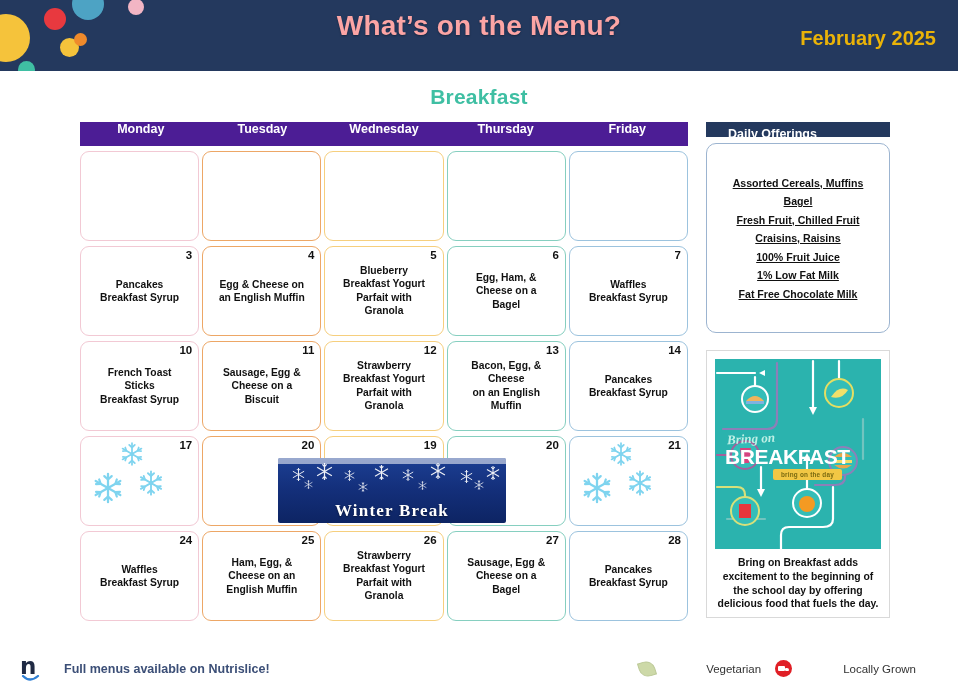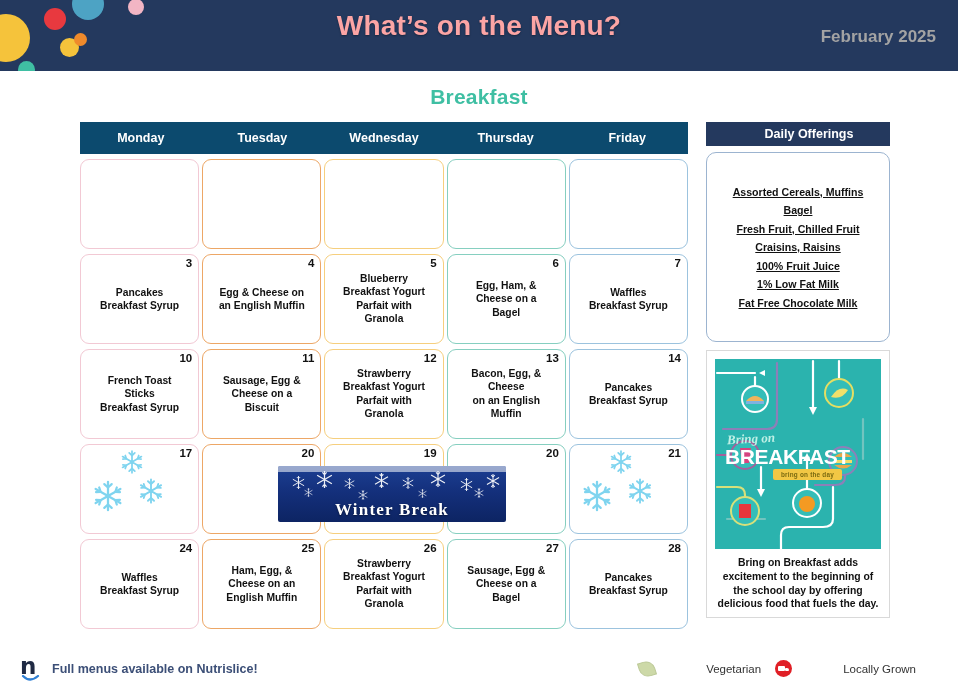--- a/index.html
+++ b/index.html
@@ -23,44 +23,43 @@
     position: absolute; left: 0; right: 0; top: 10px;
     text-align: center;
     color: #fca5a5;
     font-size: 28px;
     font-weight: bold;
     letter-spacing: .2px;
     text-shadow: 0 1px 2px rgba(0,0,0,.35);
   }
   .hdr-month {
     position: absolute; right: 22px; top: 27px;
-    color: #a3a3a3; font-size: 17px; font-weight: bold;
+    color: #eab308; font-size: 20px; font-weight: bold;
   }
 
   
   .meal-title {
     text-align: center;
     color: #3fbfa3;
     font-size: 21px;
     font-weight: bold;
     padding-top: 14px;
     letter-spacing: .2px;
   }
 
   
   .calwrap {
     position: absolute;
     left: 80px; top: 122px;
     width: 608px;
   }
   .dayhdr {
     display: flex;
-    background: #0c4a6e;
-    height: 32px;
-    align-items: center;
+    background: #4c1d95;
+    height: 24px;
   }
   .dayhdr > div {
     flex: 1 1 0;
     text-align: center;
     color: #fff;
     font-size: 12.5px;
     font-weight: bold;
   }
   .week {
     display: flex;
@@ -111,21 +110,21 @@
     inset: 0;
     display: block;
   }
 
   
   .wb-banner {
     position: absolute;
     left: 198px;
     top: 22px;
     width: 228px;
-    height: 56px;
+    height: 65px;
     border-radius: 2px;
     overflow: hidden;
     z-index: 6;
     background: linear-gradient(180deg,#1c3f93 0%, #14307c 45%, #0d2463 100%);
   }
   .wb-label {
     position: absolute;
     left: 0; right: 0; bottom: 2px;
     text-align: center;
     font-family: "Liberation Serif", serif;
@@ -134,24 +133,23 @@
     color: #ffffff;
     letter-spacing: 1.2px;
     text-shadow: 0 1px 2px rgba(0,0,0,.5);
   }
 
   
   .side { position: absolute; left: 706px; top: 122px; width: 184px; }
   .side-hdr {
     background: #24395e;
     color: #fff;
-    text-align: center;
     font-size: 12.5px;
     font-weight: bold;
-    height: 24px;
+    height: 15px;
     line-height: 24px;
     padding-left: 22px;
   }
   .side-box {
     margin-top: 6px;
     border: 1.4px solid #9cb4d0;
     border-radius: 10px;
     height: 190px;
     display: flex;
     flex-direction: column;
@@ -215,21 +213,21 @@
   .footer { position: absolute; left: 0; right: 0; bottom: 0; height: 48px; }
   .nutri {
     position: absolute; left: 20px; top: 8px;
     display: flex; align-items: center; gap: 10px;
   }
   .nutri-mark { position: relative; width: 22px; height: 26px; }
   .nutri-n {
     font-size: 23px; font-weight: bold; color: #1f2a44;
     line-height: 20px; font-family: "DejaVu Sans", sans-serif;
   }
-  .nutri-txt { font-size: 12.5px; font-weight: bold; color: #3c4f77; }
+  .nutri-txt { font-size: 12.5px; font-weight: bold; color: #3c4f77; margin-left: 12px; }
 
   .legend {
     position: absolute; right: 42px; top: 12px;
     display: flex; align-items: center; gap: 14px;
   }
   .leg { display: flex; align-items: center; gap: 7px; }
   .leg span.lbl { font-size: 11.5px; color: #333; margin-left: 44px; }
   .leaf {
     width: 16px; height: 16px;
     background: #cdd9a8;

